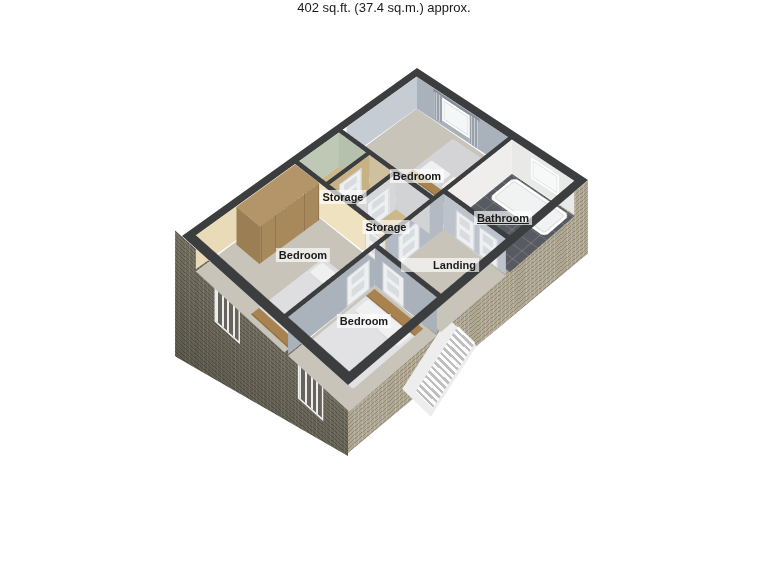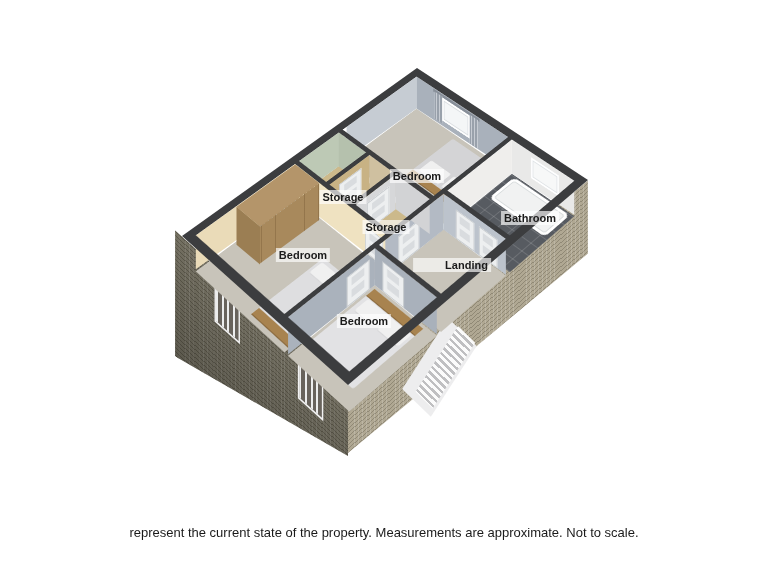--- a/index.html
+++ b/index.html
@@ -45,28 +45,29 @@
   .wtop{background:#b4956a;background-image:repeating-linear-gradient(0deg,rgba(120,90,50,.25) 0 1px,transparent 1px 8px);}
   .wfront{background-image:repeating-linear-gradient(90deg,rgba(110,82,46,.35) 0 1px,transparent 1px 17px)!important;}
   
   .stairSide{position:absolute;transform-origin:0 0;background:#ededee;}
   .stairTreads{position:absolute;transform-origin:0 0;
     background:repeating-linear-gradient(90deg,#fbfbfb 0 3px,#bfbfc1 3px 5.5px);}
   
   .rlabel{position:absolute;transform:translate(-50%,-50%);font-size:11px;font-weight:bold;
     color:#1b1b1b;background:rgba(255,255,255,.66);padding:1px 3px;white-space:nowrap;}
   .lb1{left:417px;top:176px;} .lb2{left:343px;top:197px;} .lb3{left:386px;top:227px;}
-  .lb4{left:530px;top:218px;} .lb5{left:303px;top:255px;} .lb6{left:452px;top:265px;padding-left:32px;}
+  .lb4{left:503px;top:218px;text-decoration:underline;} .lb5{left:303px;top:255px;} .lb6{left:440px;top:265px;padding-left:32px;}
   .lb7{left:364px;top:321px;}
 </style>
 </head>
 <body>
 
 <div id="page">
   <div id="header">
+    <div>402 sq.ft. (37.4 sq.m.) approx.</div>
   </div>
 
   <div id="scene">
       <div class="face brick" style="width: 293px; height: 79.8846px; clip-path: polygon(0px 0px, 100% 0px, 100% 85%, 0px 92%); transform: matrix(-0.819115, 0.699707, 0, 1, 588, 180.001);"></div>
       <div class="face brickD" style="width: 245px; height: 126.199px; clip-path: polygon(0px 0px, 100% 0px, 100% 56%, 0px 100%); transform: matrix(0.706, 0.634, 0, 1, 175, 230);">
         <div class="winB" style="left: 56px; width: 32px; top: 10px; height: 42px;"></div>
         <div class="winB" style="left: 174px; width: 32px; top: 12px; height: 42px;"></div>
       </div>
       <div class="stairSide" style="width: 84px; height: 40px; transform: matrix(-0.545, 0.844, 0.715, 0.698, 448, 318);"></div>
       <div class="stairTreads" style="width: 78px; height: 24px; transform: matrix(-0.545, 0.844, 0.715, 0.698, 458, 326);"></div>
@@ -154,15 +155,14 @@
 
   <div class="rlabel lb1">Bedroom</div>
   <div class="rlabel lb2">Storage</div>
   <div class="rlabel lb3">Storage</div>
   <div class="rlabel lb4">Bathroom</div>
   <div class="rlabel lb5">Bedroom</div>
   <div class="rlabel lb6">Landing</div>
   <div class="rlabel lb7">Bedroom</div>
 
   <div id="footer">
-    <div>represent the current state of the property. Measurements are approximate. Not to scale.</div>
   </div>
 </div>
 
 </body></html>

